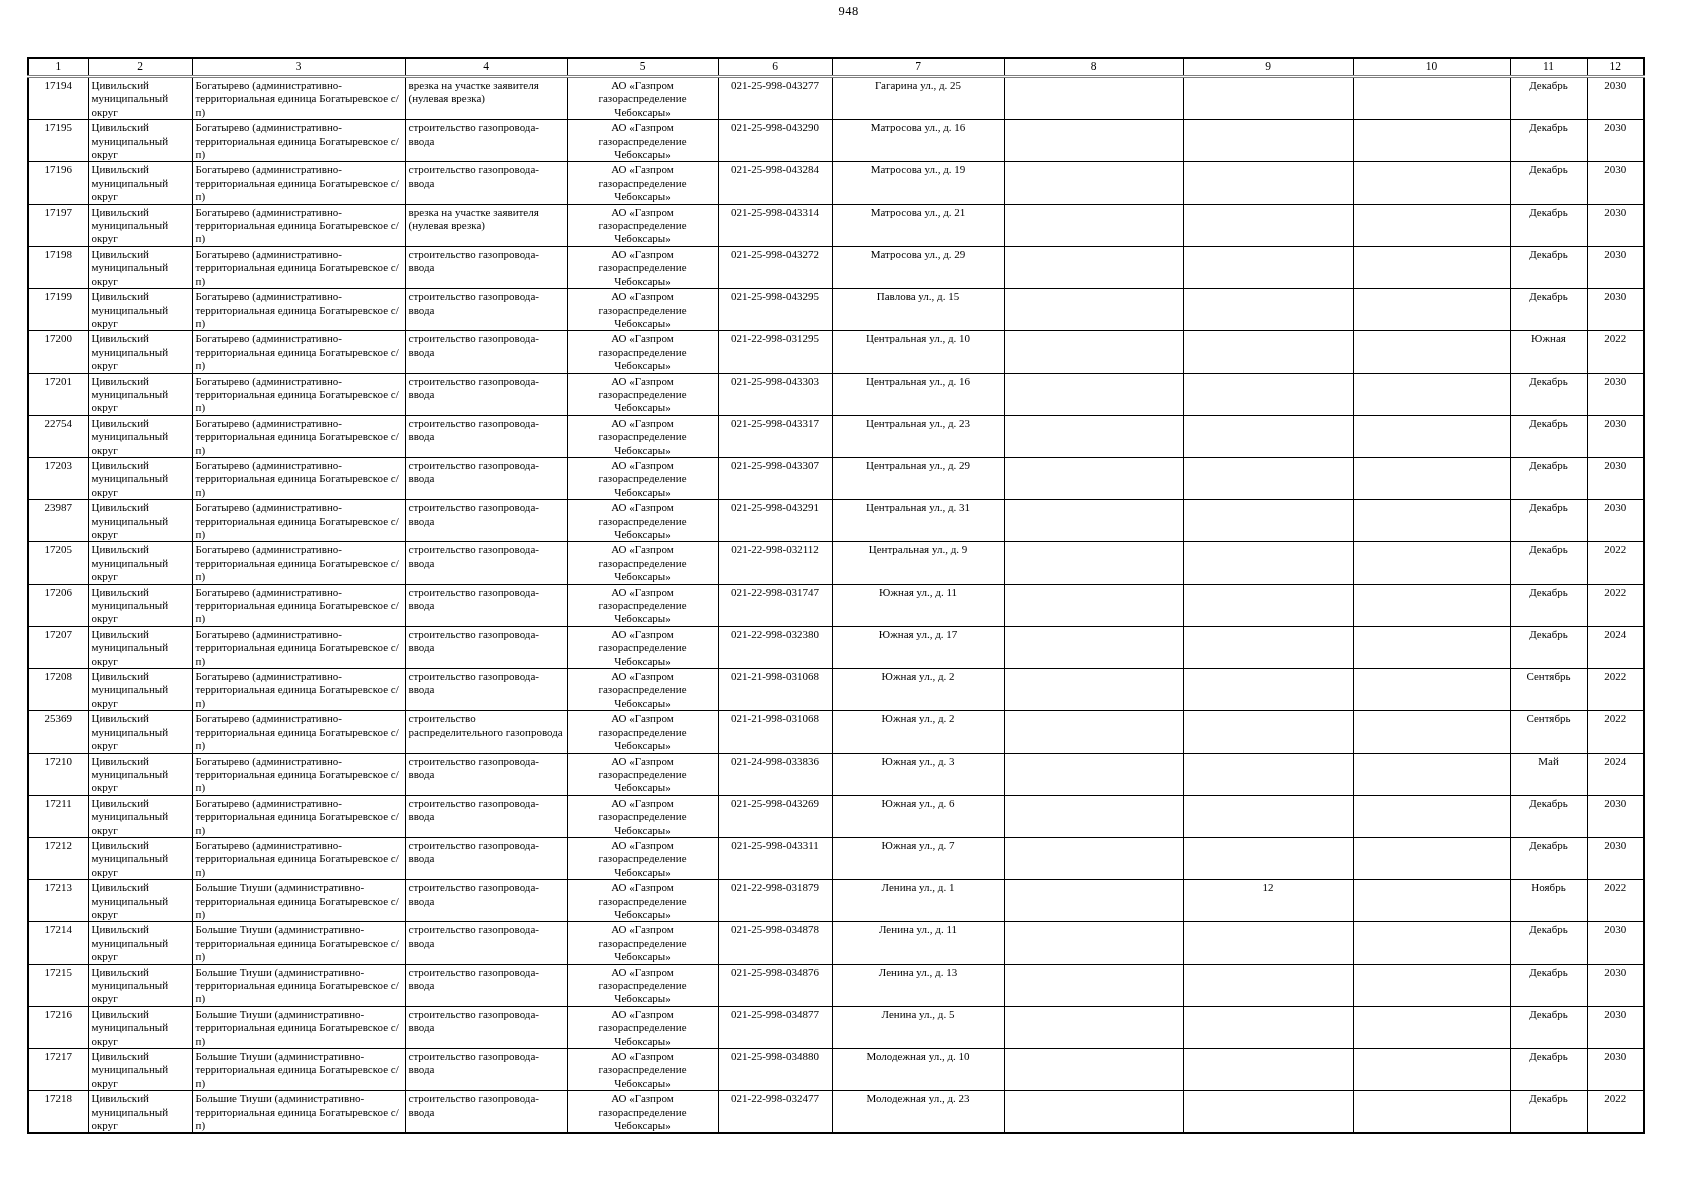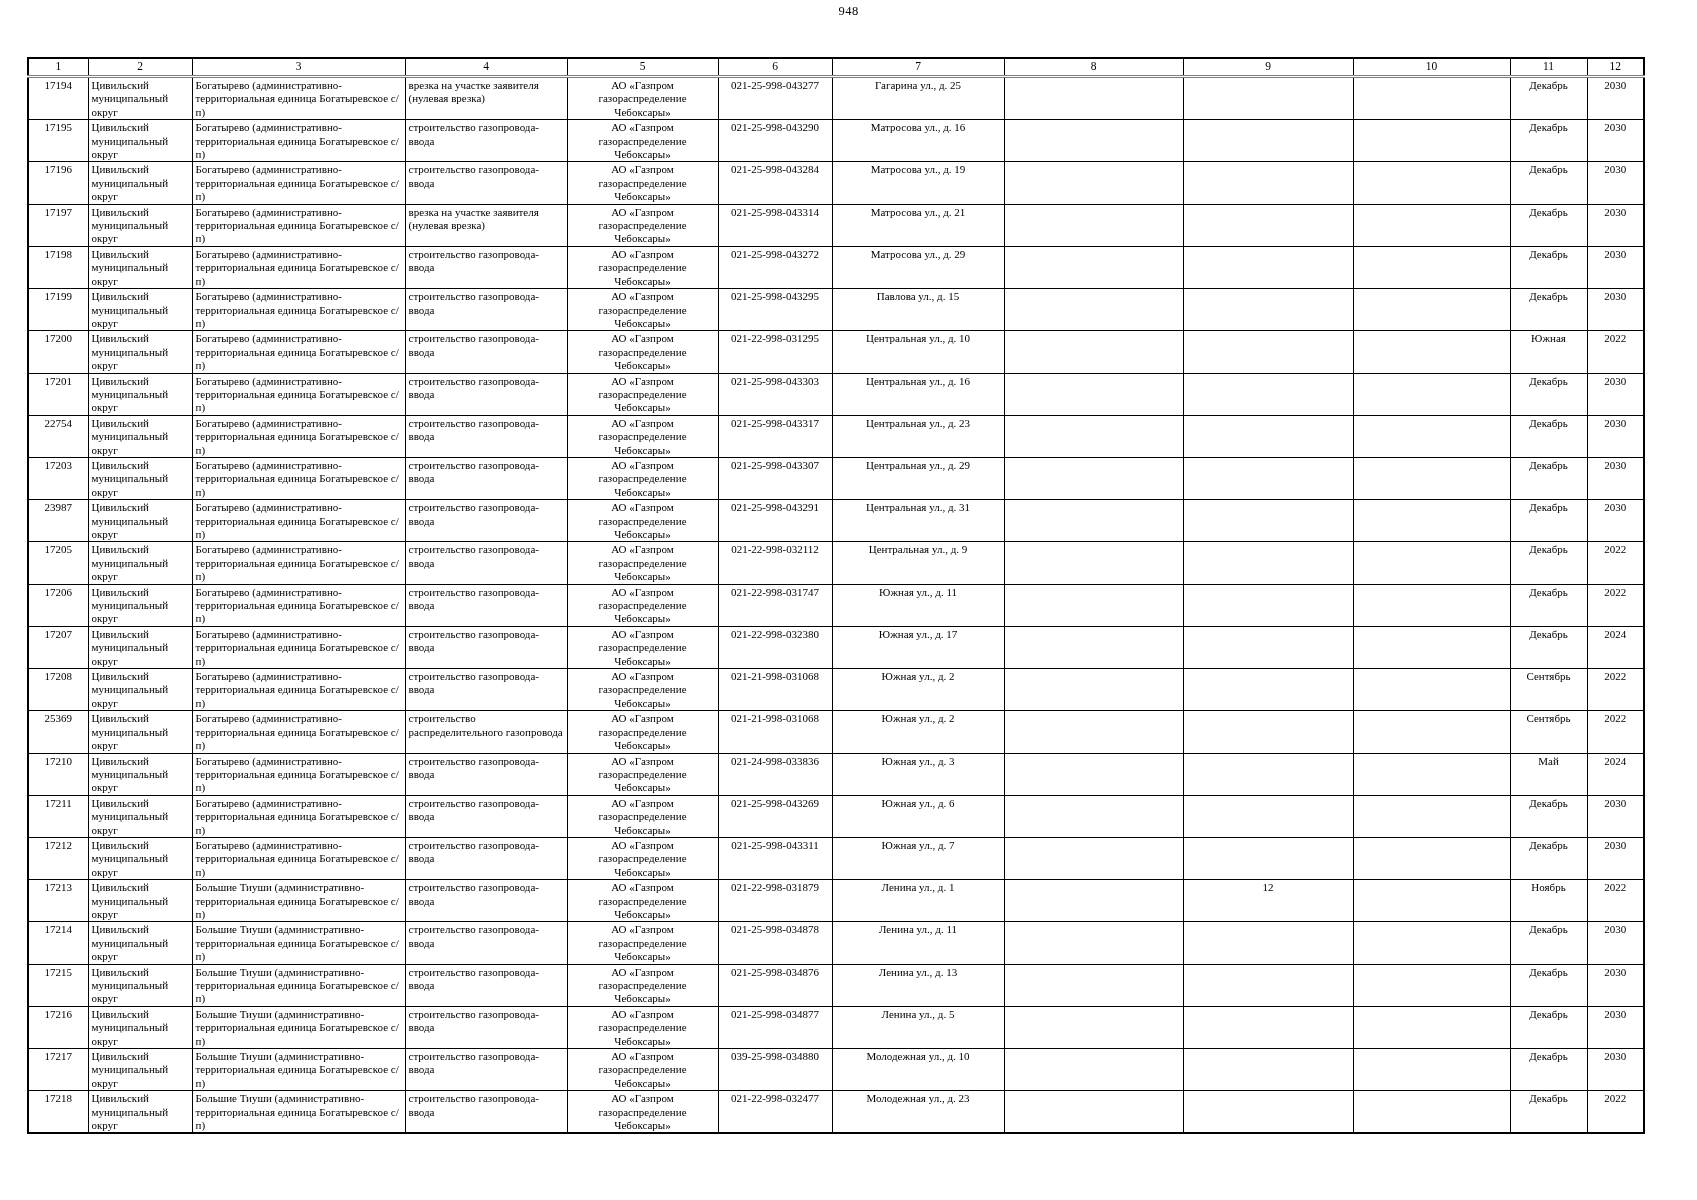--- a/index.html
+++ b/index.html
@@ -396,21 +396,21 @@
     <td class="ac"></td>
     <td class="ac">Декабрь</td>
     <td class="ac">2030</td>
   </tr>
       <tr>
     <td class="ac">17217</td>
     <td class="al">Цивильский муниципальный округ</td>
     <td class="al">Большие Тиуши (административно-территориальная единица Богатыревское с/п)</td>
     <td class="al">строительство газопровода-ввода</td>
     <td class="ac">АО «Газпром газораспределение Чебоксары»</td>
-    <td class="ac">039-25-998-034880</td>
+    <td class="ac">021-25-998-034880</td>
     <td class="ac">Молодежная ул., д. 10</td>
     <td class="ac"></td>
     <td class="ac"></td>
     <td class="ac"></td>
     <td class="ac">Декабрь</td>
     <td class="ac">2030</td>
   </tr>
       <tr>
     <td class="ac">17218</td>
     <td class="al">Цивильский муниципальный округ</td>

